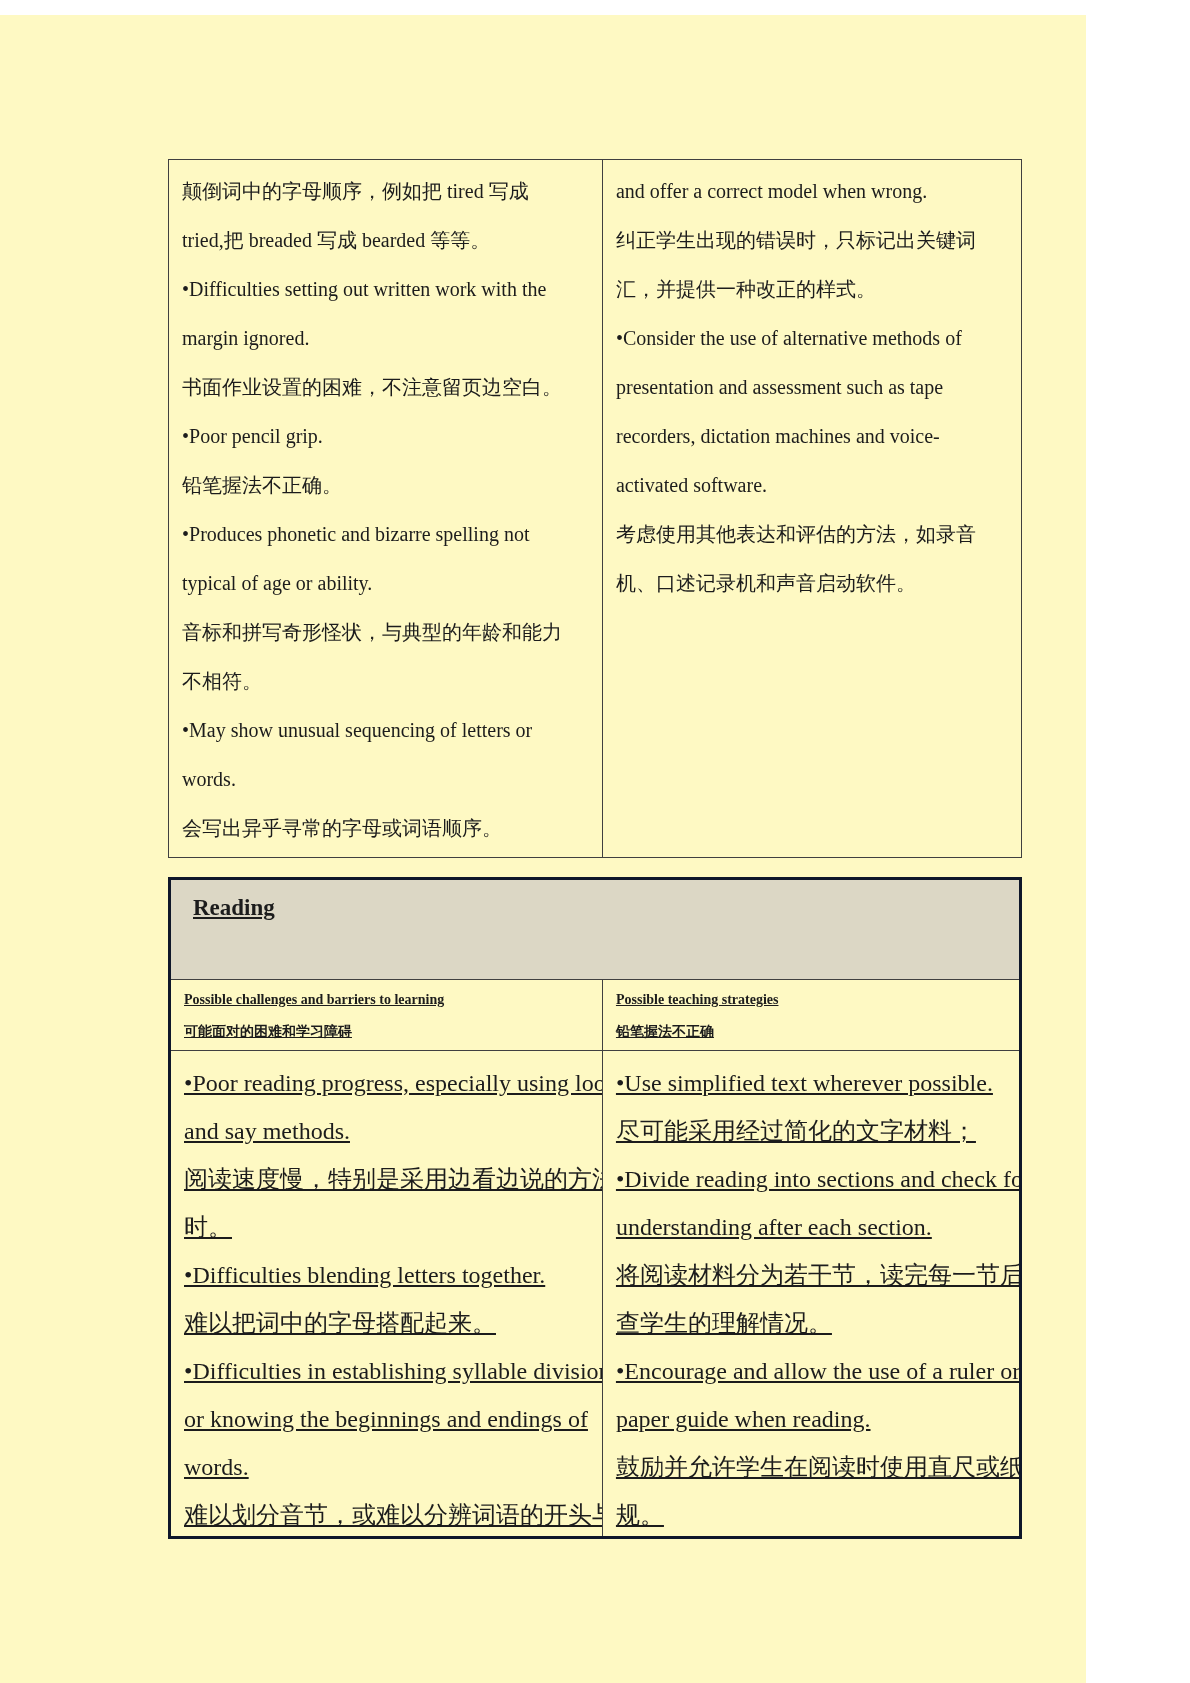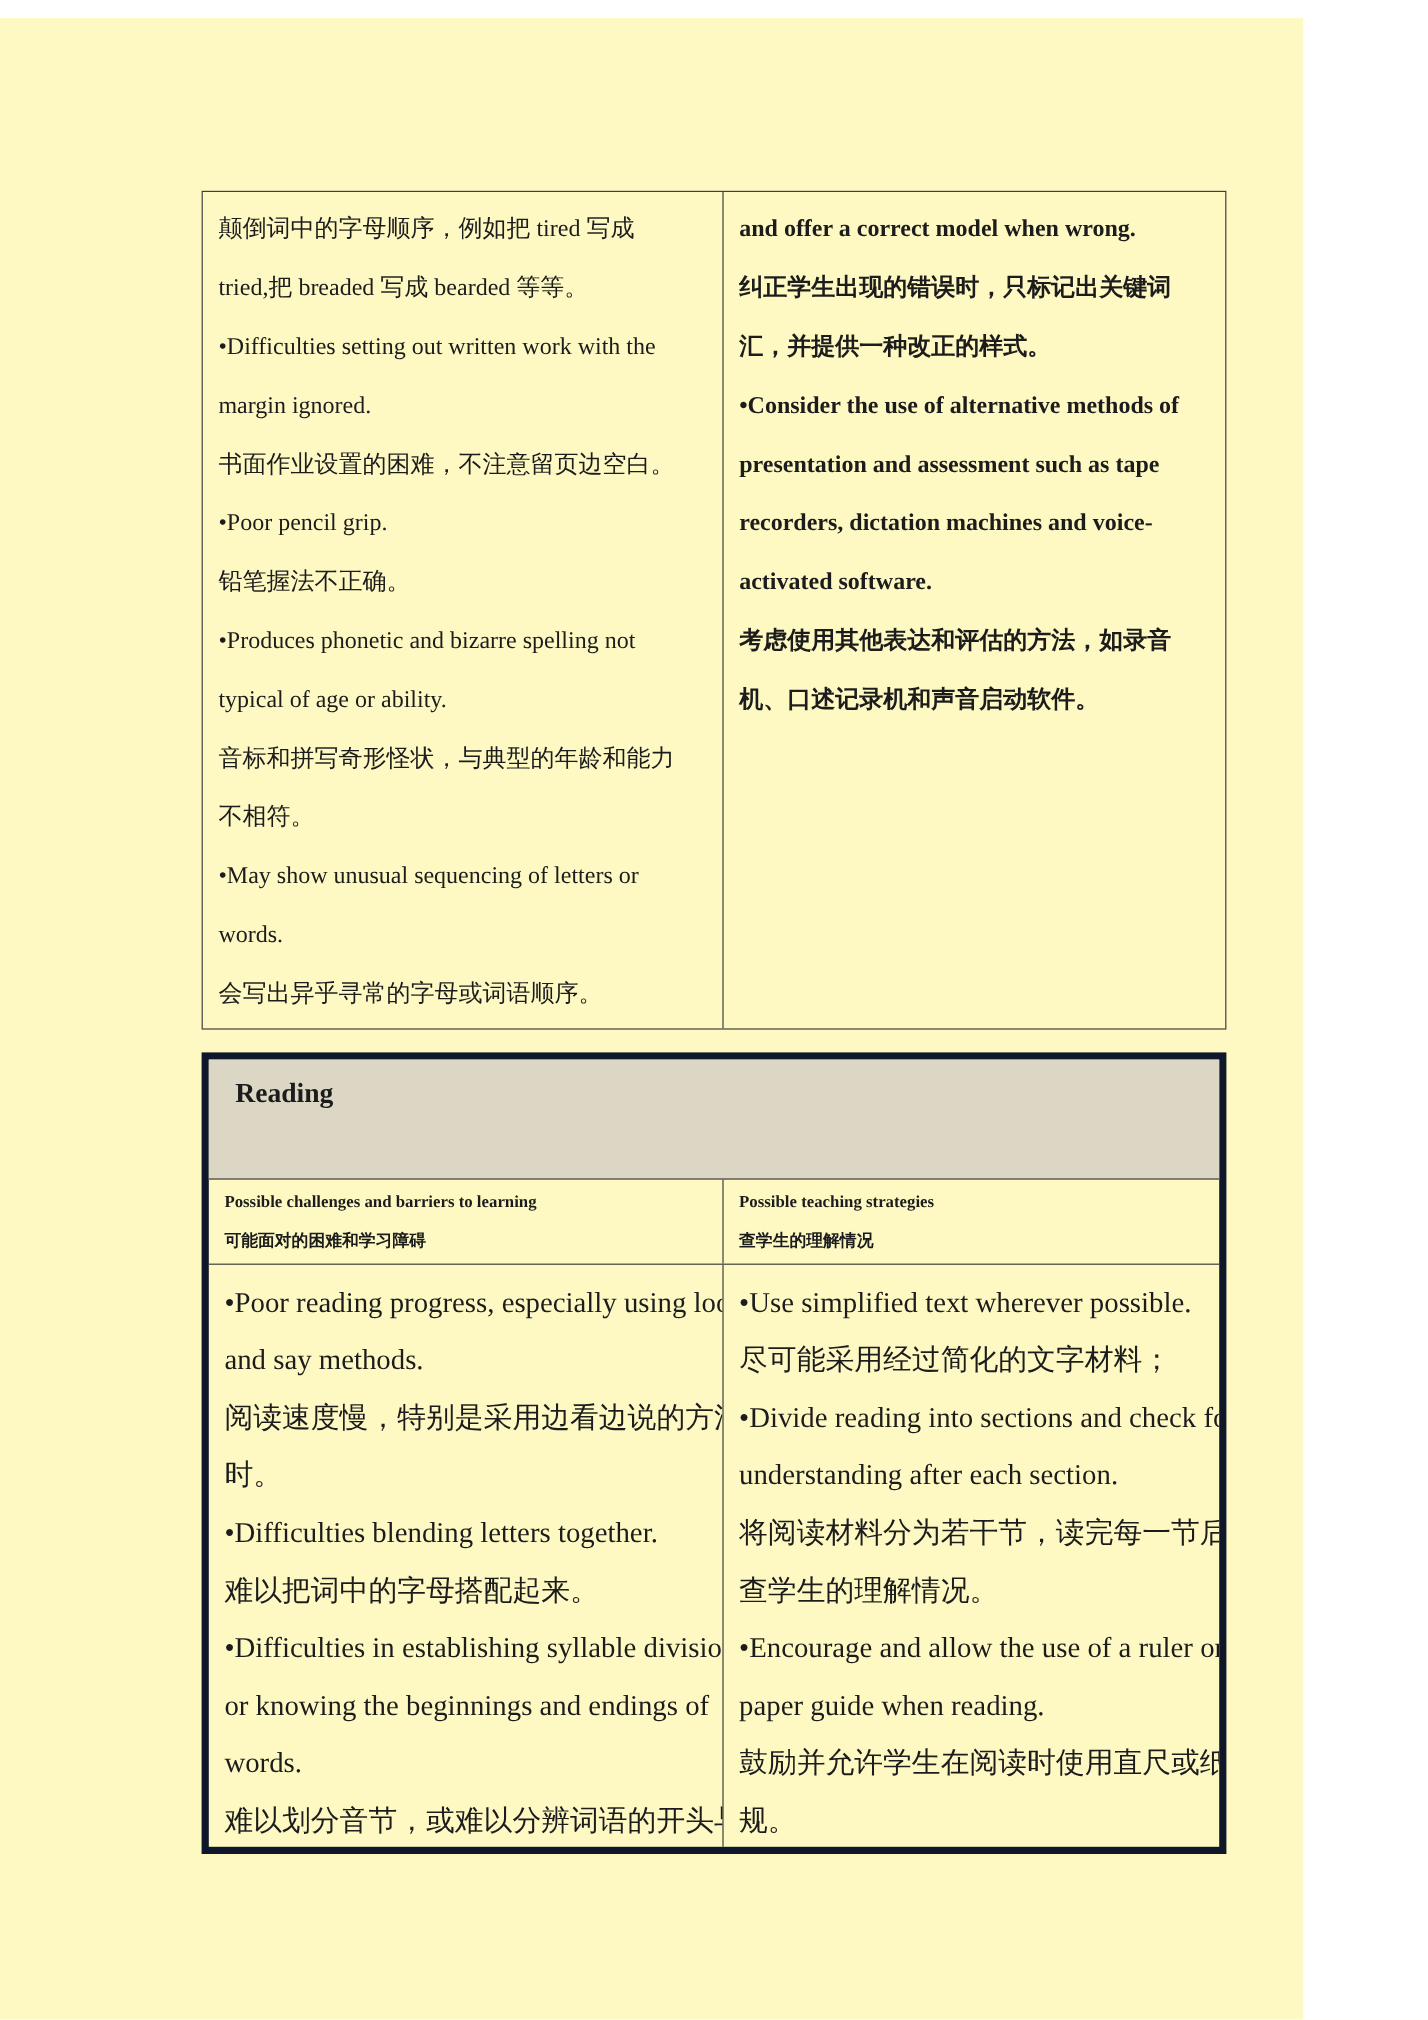--- a/index.html
+++ b/index.html
@@ -22,27 +22,28 @@
   }
   .t1-cell {
     height: 100%;
     padding: 7px 8px 0 13px;
     font-size: 20px;
     line-height: 49px;
     white-space: pre;
     overflow: hidden;
   }
   .t1-left  { width: 435px; border-right: 1px solid #404040; }
-  .t1-right { width: 419px; font-weight: bold; }
+  .t1-right { width: 419px; }
 
   
   .table2 {
     position: absolute; left: 168px; top: 862px;
     width: 854px;
-    border: 6px solid #0f172a;
+    border: 3px solid #0f172a;
+    text-decoration: underline;
   }
   .section-header {
     height: 100px;
     background: #dcd7c5;
     border-bottom: 1px solid #404040;
     padding: 4px 0 0 22px;
     overflow: hidden;
   }
   .section-title-en { font-size: 23px; font-weight: bold; line-height: 48px; }
   .section-title-zh { font-size: 23px; font-weight: bold; line-height: 48px; }
@@ -101,21 +102,21 @@
   <div class="table2">
 
     <div class="section-header">
       <div class="section-title-en">Reading</div>
     </div>
 
     <div class="head-row">
       <div class="t2-head-cell col-left">Possible challenges and barriers to learning
 可能面对的困难和学习障碍</div>
       <div class="t2-head-cell col-right">Possible teaching strategies
-查学生的理解情况</div>
+铅笔握法不正确</div>
     </div>
 
     <div class="body-row">
       <div class="t2-body-cell col-left">•Poor reading progress, especially using look
 and say methods.
 阅读速度慢，特别是采用边看边说的方法
 时。
 •Difficulties blending letters together.
 难以把词中的字母搭配起来。
 •Difficulties in establishing syllable division

